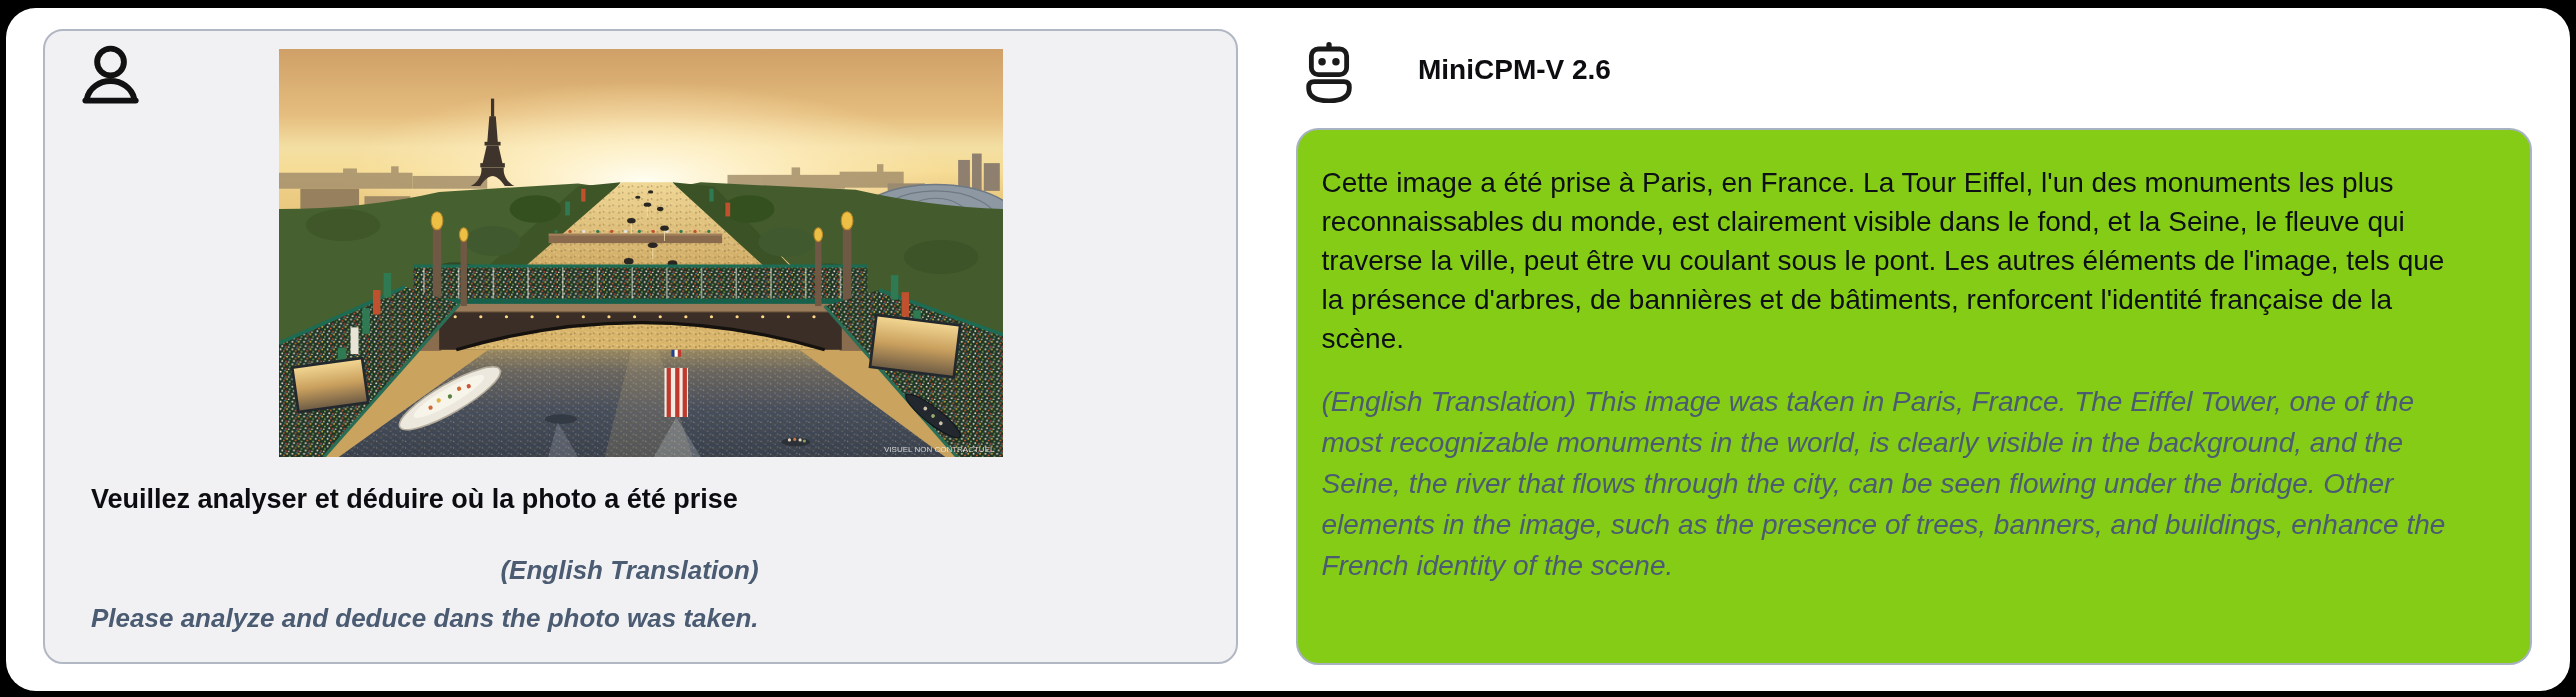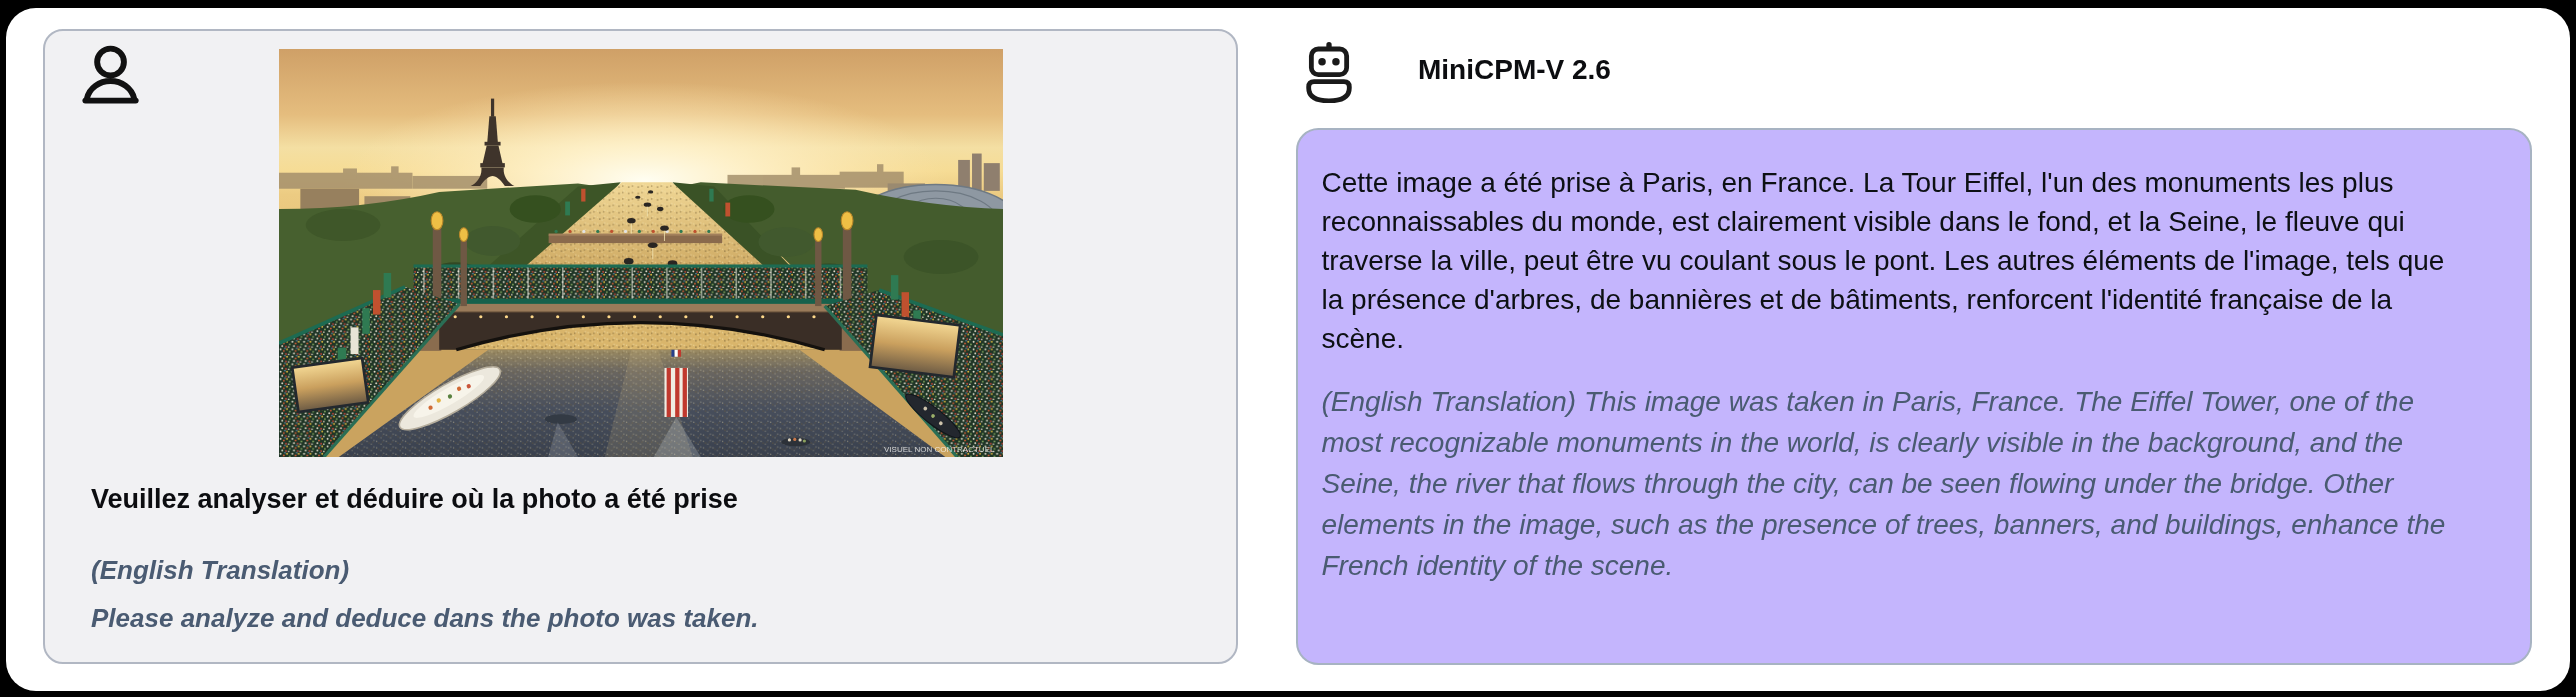--- a/index.html
+++ b/index.html
@@ -27,32 +27,32 @@
   .photo-wrap svg { display:block; width:100%; height:100%; }
   .question {
     position:absolute; left:91px; top:483px;
     font-size:27px; line-height:33px; font-weight:700; color:#0c0d10;
     white-space:nowrap;
     text-align:center;
   }
   .trans {
     position:absolute; left:91px; top:546px;
     font-size:26px; line-height:48px; font-weight:700; font-style:italic;
-    color:#4a5b72; white-space:nowrap;
+    color:#4a5b72; white-space:nowrap;text-align:right;
   }
   .robot-icon { position:absolute; left:1301px; top:41px; width:56px; height:62px; }
   .model-name {
     position:absolute; left:1374px; top:53px;
     font-size:28px; line-height:33px; font-weight:700; color:#0c0d10;
     white-space:nowrap;
     margin-left:44px;
   }
   .bubble {
     position:absolute; left:1296px; top:128px; width:1236px; height:537px;
-    background:#c4b5fd; border:2.1px solid #a7b3c2; border-radius:22.4px;
+    background:#84cc16; border:2.1px solid #a7b3c2; border-radius:22.4px;
     padding:33px 48px 32px 23.5px;
   }
   .bubble .fr {
     font-size:28px; line-height:39px; color:#0d1014;
     max-width:1137px;
   }
   .bubble .en {
     margin-top:23px;
     font-size:28px; line-height:41px; font-style:italic; color:#4a5b72;
     max-width:1158px;

